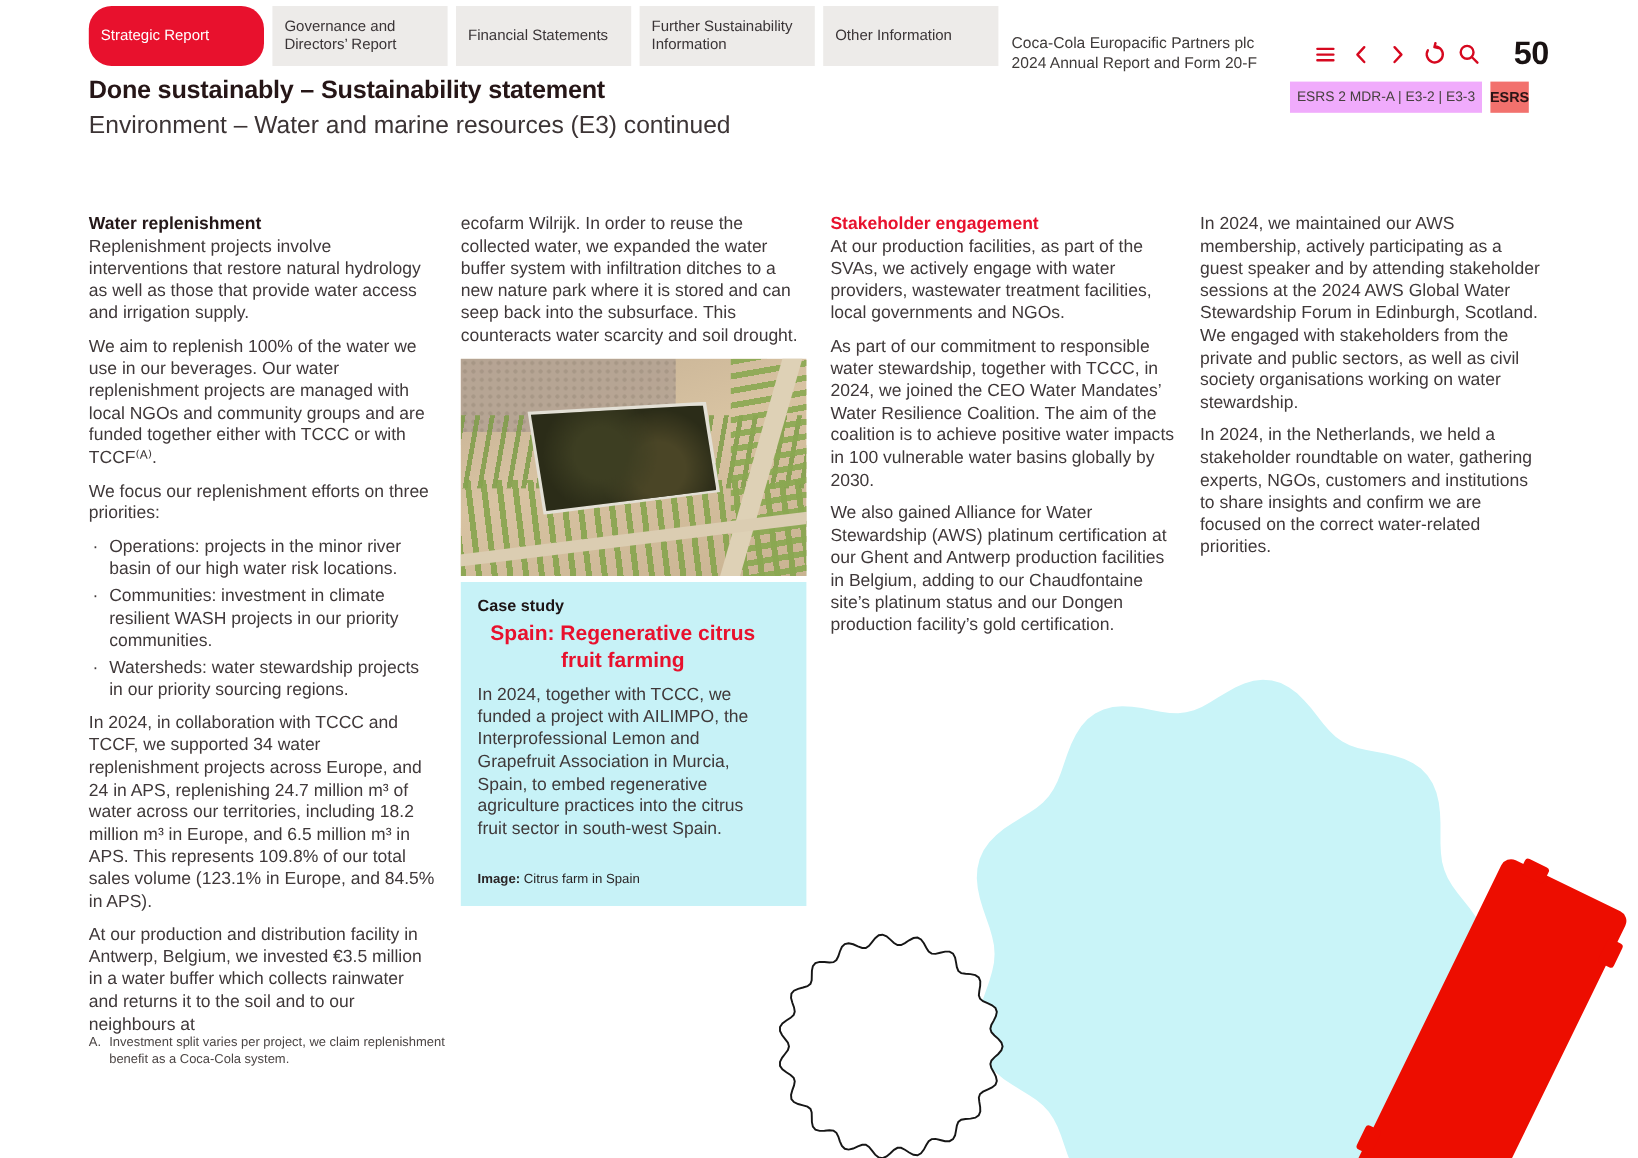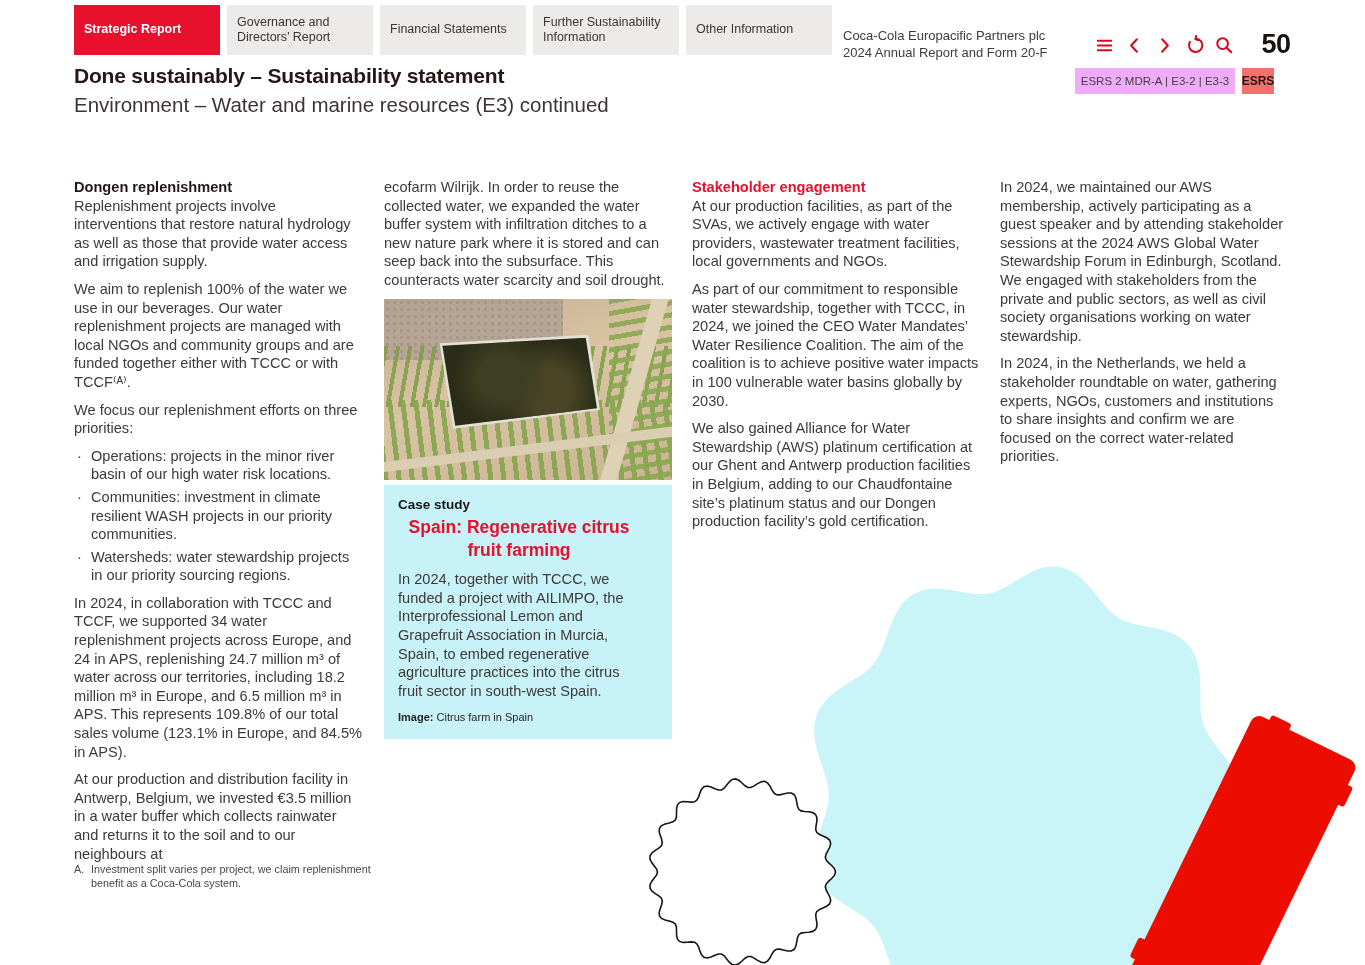--- a/index.html
+++ b/index.html
@@ -9,21 +9,21 @@
     font-family:"Liberation Sans","DejaVu Sans",sans-serif;
     color:#3f3839; -webkit-font-smoothing:antialiased;
   }
   
   .tabbar { position:absolute; left:74px; top:5px; display:flex; gap:7px; }
   .tab {
     width:146px; height:50px; background:#edebe9; color:#3a3436;
     font-size:12.5px; line-height:1.22; padding:9px 10px;
     display:flex; align-items:center; cursor:pointer;
   }
-  .tab.active { background:#e8112d; color:#ffffff; font-weight:bold; }
+  .tab.active { background:#e8112d; color:#ffffff; font-weight:normal;border-radius:19px; }
   
   .brand { position:absolute; left:843px; top:27px; font-size:13px; line-height:1.32; color:#3f3b3a; }
   .navicons { position:absolute; left:1094px; top:35px; display:flex; gap:9px; align-items:center; }
   .navicons svg { width:21px; height:21px; display:block; cursor:pointer; }
   .navicons svg * { stroke:#d6081f; stroke-width:2.1; fill:none; stroke-linecap:round; stroke-linejoin:round; }
   .pagenum { position:absolute; left:1256px; top:29px; width:40px; text-align:center;
              font-size:27px; font-weight:800; color:#191212; letter-spacing:-0.5px; }
   .metachip { position:absolute; left:1075px; top:68px; width:160px; height:26px; background:#f0abfc;
               color:#46403f; font-size:11.5px; display:flex; align-items:center; justify-content:center; }
   .esrschip { position:absolute; left:1242px; top:68px; width:32px; height:26px; background:#f2716d;
@@ -60,21 +60,21 @@
            clip-path:polygon(4% 9%, 93% 0%, 100% 80%, 12% 100%); padding:3px; }
   .photo .pond { width:100%; height:100%; background:
            radial-gradient(circle at 40% 45%, #3d3e22 0 20%, rgba(0,0,0,0) 45%),
            radial-gradient(circle at 70% 60%, #4a4526 0 18%, rgba(0,0,0,0) 40%), #2b2c18;
            clip-path:polygon(4% 9%, 93% 0%, 100% 80%, 12% 100%); }
   
   .casebox { background:#c7f2f7; padding:11px 32px 12px 14px; }
   .caselabel { font-size:13.5px; font-weight:bold; color:#1d1516; }
   .casetitle { font-size:17.5px; font-weight:bold; color:#e8112d; line-height:23px; margin:2px 0 8px 0;text-align:center; }
   .casebody { font-size:14.6px; line-height:18.6px; }
-  .caption { font-size:11px; margin-top:8px; color:#2a2425; }
+  .caption { font-size:11px; margin-top:24px; color:#2a2425; }
   .caption b { font-weight:bold; }
   
   .footnote { position:absolute; left:74px; top:863px; width:300px; font-size:10.8px; line-height:13.5px;
               color:#4b4544; display:flex; }
   .footnote .fm { width:17px; flex:none; }
   
   .decor { position:absolute; left:0; top:0; width:1365px; height:965px; pointer-events:none; }
 </style>
 </head>
 <body>
@@ -137,21 +137,21 @@
 <div class="pagenum">50</div>
 <div class="metachip">ESRS 2 MDR-A | E3-2 | E3-3</div>
 <div class="esrschip">ESRS</div>
 
 <h1 class="title">Done sustainably – Sustainability statement</h1>
 <h2 class="subtitle">Environment – Water and marine resources (E3) continued</h2>
 
 <main class="cols">
 
   <section class="col col-1">
-    <h3 class="blackhead">Dongen replenishment</h3>
+    <h3 class="blackhead">Water replenishment</h3>
     <p>Replenishment projects involve interventions that restore natural hydrology as well as those that provide water access and irrigation supply.</p>
     <p>We aim to replenish 100% of the water we use in our beverages. Our water replenishment projects are managed with local NGOs and community groups and are funded together either with TCCC or with TCCF⁽ᴬ⁾.</p>
     <p>We focus our replenishment efforts on three priorities:</p>
     <ul class="dots">
       <li>Operations: projects in the minor river basin of our high water risk locations.</li>
       <li>Communities: investment in climate resilient WASH projects in our priority communities.</li>
       <li>Watersheds: water stewardship projects in our priority sourcing regions.</li>
     </ul>
     <p>In 2024, in collaboration with TCCC and TCCF, we supported 34 water replenishment projects across Europe, and 24 in APS, replenishing 24.7 million m³ of water across our territories, including 18.2 million m³ in Europe, and 6.5 million m³ in APS. This represents 109.8% of our total sales volume (123.1% in Europe, and 84.5% in APS).</p>
     <p>At our production and distribution facility in Antwerp, Belgium, we invested €3.5 million in a water buffer which collects rainwater and returns it to the soil and to our neighbours at</p>

